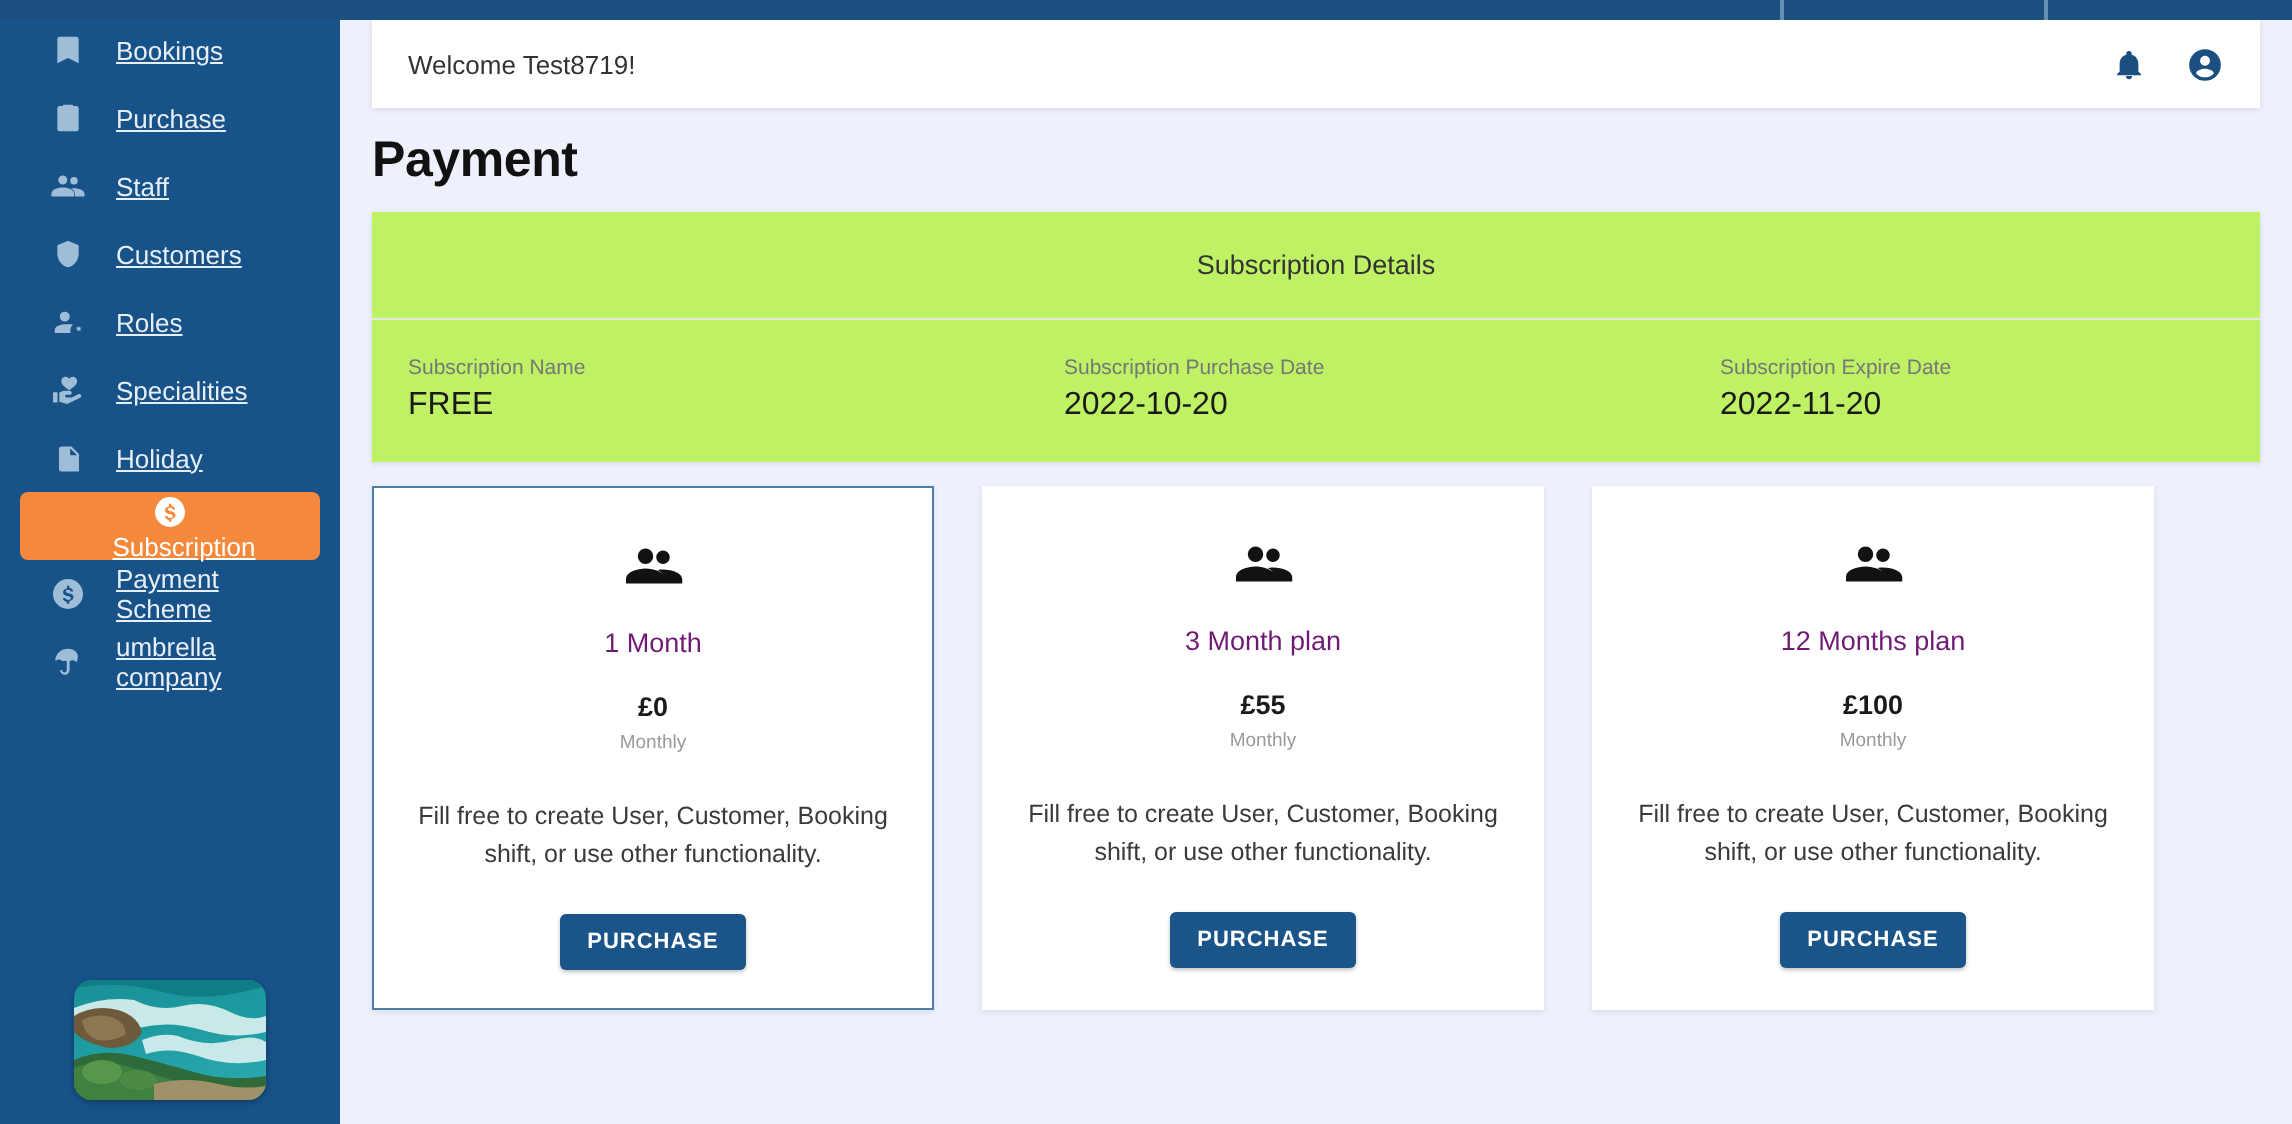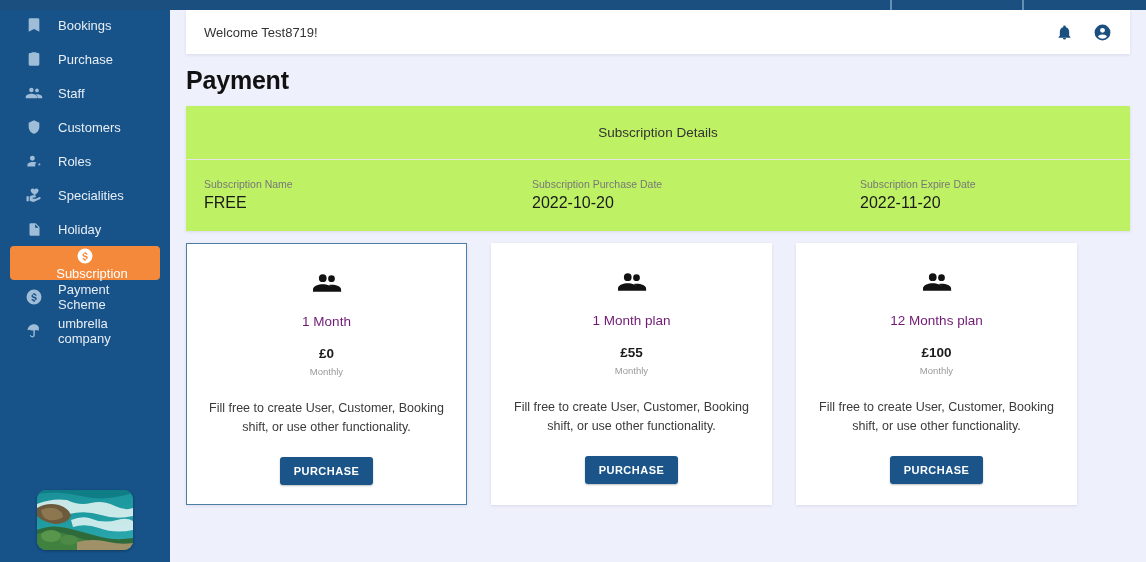--- a/index.html
+++ b/index.html
@@ -41,21 +41,21 @@
     width:12px; height:12px; border-radius:50%; background:#f5923c;
   }
   .logo-sub {
     color:#dfe7ef; font-size:10.5px; letter-spacing:4.2px;
     margin-top:6px; font-weight:400;
   }
   .nav { flex:1 1 auto; padding-top:8px; }
   .nav-item {
     display:flex; align-items:center; height:34px;
     margin:0 10px 0 10px; padding-left:14px; border-radius:4px;
-    color:#e7eef5; font-size:13px; cursor:pointer;
+    color:#e7eef5; font-size:13px; cursor:pointer;text-decoration:underline;
   }
   .nav-item .ico {
     width:20px; height:20px; margin-right:14px;
     display:flex; align-items:center; justify-content:center;
     flex:0 0 20px;
   }
   .nav-item .ico svg { display:block; }
   .nav-item.active { background:#f5893b; color:#ffffff;flex-direction:column; }
   .nav-item.active .ico svg { fill:#ffffff; }
   .nav-item .ico svg { fill:#9fbdd6; }
@@ -312,21 +312,21 @@
         <div class="plan-desc">Fill free to create User, Customer, Booking shift, or use other functionality.</div>
         <button class="plan-btn">PURCHASE</button>
       </div>
 
       <div class="plan">
         <span class="plan-icon">
           <svg width="30" height="30" viewBox="0 0 24 24">
               <path d="M8.6 11.2a3.1 3.1 0 1 0 0-6.2 3.1 3.1 0 0 0 0 6.2zm7 0a2.7 2.7 0 1 0 0-5.4 2.7 2.7 0 0 0 0 5.4zM8.6 13C5.4 13 .8 14.4.8 17.1V19h15.6v-1.9c0-2.7-4.6-4.1-7.8-4.1zm7 .4c-.6 0-1.35.05-2.1.17 1.75.95 2.7 2.25 2.7 3.53V19h7.1v-1.7c0-2.35-3.8-3.9-7.7-3.9z"></path>
             </svg>
         </span>
-        <div class="plan-name">1 Month plan</div>
+        <div class="plan-name">3 Month plan</div>
         <div class="plan-price">£55</div>
         <div class="plan-period">Monthly</div>
         <div class="plan-desc">Fill free to create User, Customer, Booking shift, or use other functionality.</div>
         <button class="plan-btn">PURCHASE</button>
       </div>
 
       <div class="plan">
         <span class="plan-icon">
           <svg width="30" height="30" viewBox="0 0 24 24">
               <path d="M8.6 11.2a3.1 3.1 0 1 0 0-6.2 3.1 3.1 0 0 0 0 6.2zm7 0a2.7 2.7 0 1 0 0-5.4 2.7 2.7 0 0 0 0 5.4zM8.6 13C5.4 13 .8 14.4.8 17.1V19h15.6v-1.9c0-2.7-4.6-4.1-7.8-4.1zm7 .4c-.6 0-1.35.05-2.1.17 1.75.95 2.7 2.25 2.7 3.53V19h7.1v-1.7c0-2.35-3.8-3.9-7.7-3.9z"></path>

